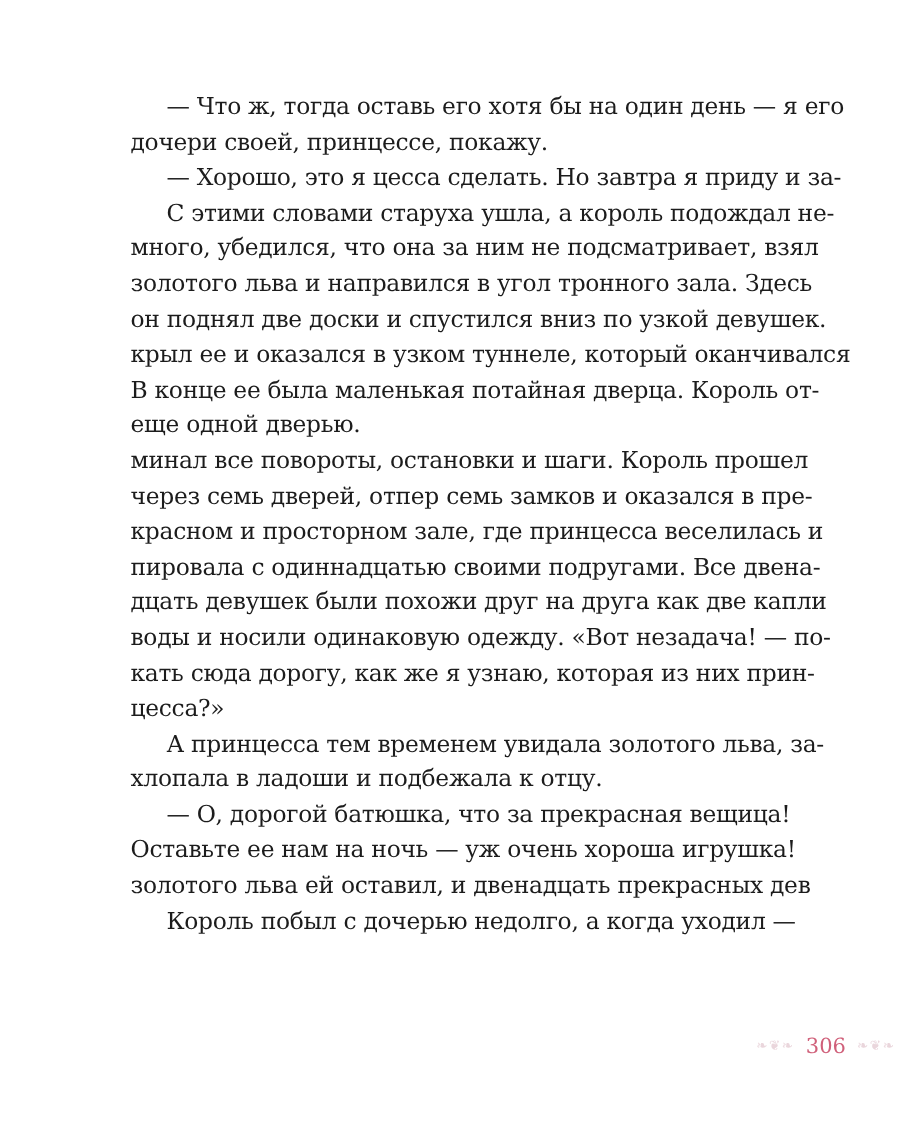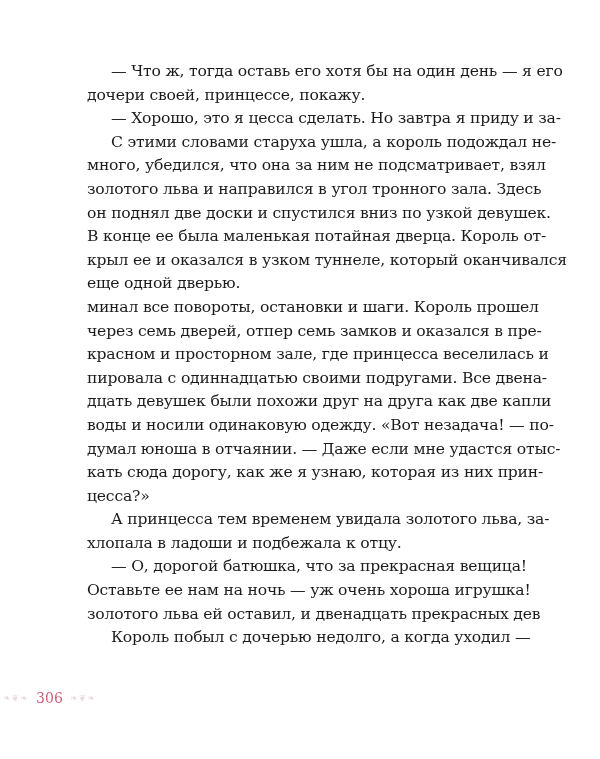--- a/index.html
+++ b/index.html
@@ -31,21 +31,21 @@
       text-align-last: justify;
       height: 23.6px;
     }
     .line.indent { padding-left: 24px; }
     .line.last { text-align-last: left; }
     .folio {
       position: absolute;
       left: 0;
       width: 600px;
       top: 690px;
-      text-align: left;
+      text-align: right;
       font-family: "DejaVu Serif", "Liberation Serif", serif;
       font-size: 14px;
       color: #d0607a;
     }
     .folio .orn {
       color: #ead6dc;
       font-size: 9px;
       letter-spacing: 1px;
       vertical-align: 2px;
       margin: 0 3px;
@@ -55,30 +55,29 @@
 <body>
 
 <div class="page" id="page-body">
     <span class="line indent">— Что ж, тогда оставь его хотя бы на один день — я его</span>
     <span class="line last">дочери своей, принцессе, покажу.</span>
     <span class="line indent">— Хорошо, это я цесса сделать. Но завтра я приду и за-</span>
     <span class="line indent">С этими словами старуха ушла, а король подождал не-</span>
     <span class="line">много, убедился, что она за ним не подсматривает, взял</span>
     <span class="line">золотого льва и направился в угол тронного зала. Здесь</span>
     <span class="line">он поднял две доски и спустился вниз по узкой девушек.</span>
+    <span class="line">крыл ее и оказался в узком туннеле, который оканчивался</span>
     <span class="line">В конце ее была маленькая потайная дверца. Король от-</span>
-    <span class="line">крыл ее и оказался в узком туннеле, который оканчивался</span>
     <span class="line last">еще одной дверью.</span>
     <span class="line">минал все повороты, остановки и шаги. Король прошел</span>
     <span class="line">через семь дверей, отпер семь замков и оказался в пре-</span>
     <span class="line">красном и просторном зале, где принцесса веселилась и</span>
     <span class="line">пировала с одиннадцатью своими подругами. Все двена-</span>
     <span class="line">дцать девушек были похожи друг на друга как две капли</span>
     <span class="line">воды и носили одинаковую одежду. «Вот незадача! — по-</span>
-    <span class="line">думал юноша в отчаянии. — Даже если мне удастся отыс-</span>
     <span class="line">кать сюда дорогу, как же я узнаю, которая из них прин-</span>
     <span class="line last">цесса?»</span>
     <span class="line indent">А принцесса тем временем увидала золотого льва, за-</span>
     <span class="line last">хлопала в ладоши и подбежала к отцу.</span>
     <span class="line indent">— О, дорогой батюшка, что за прекрасная вещица!</span>
     <span class="line last">Оставьте ее нам на ночь — уж очень хороша игрушка!</span>
     <span class="line">золотого льва ей оставил, и двенадцать прекрасных дев</span>
     <span class="line indent">Король побыл с дочерью недолго, а когда уходил —</span>
   </div>
 

